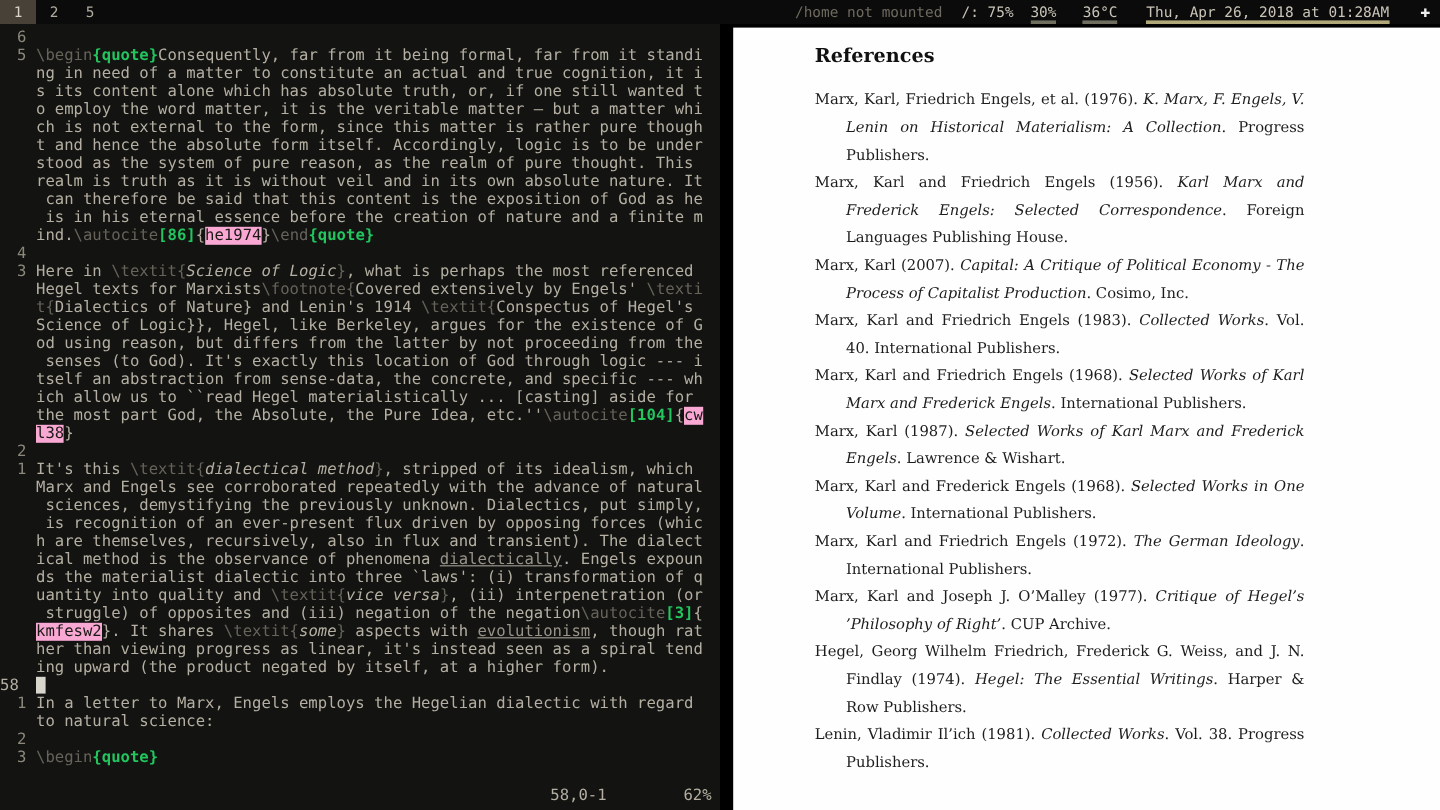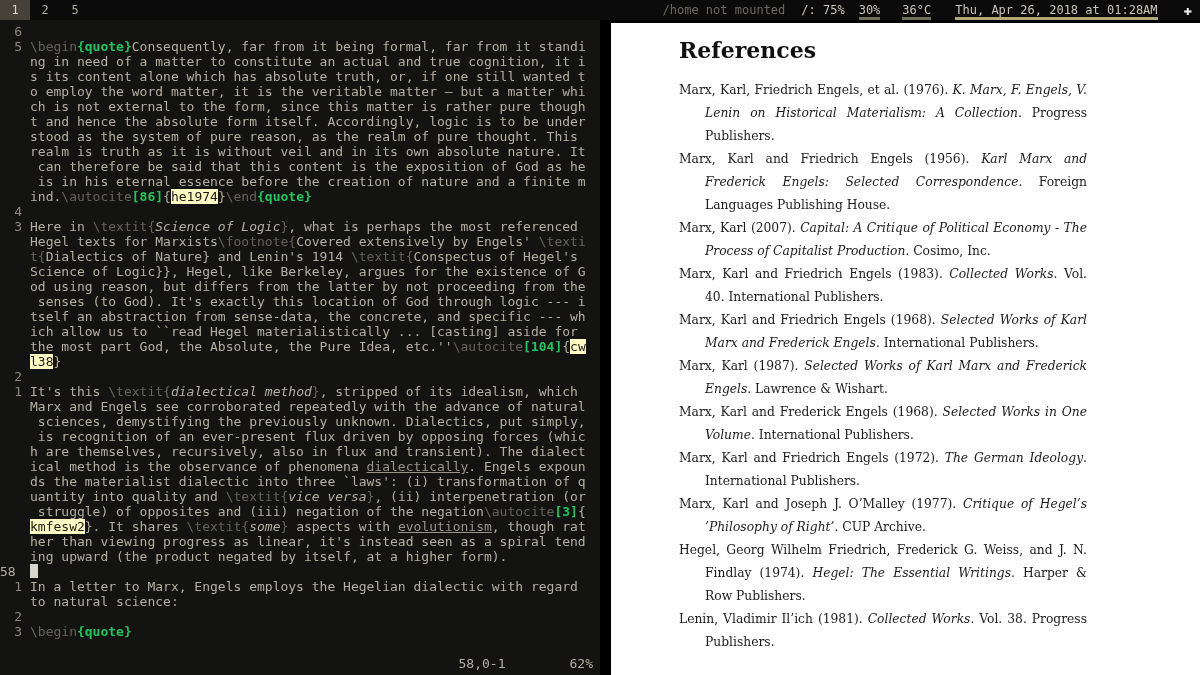--- a/index.html
+++ b/index.html
@@ -45,37 +45,37 @@
     flex:none;width:22px;text-align:right;padding-right:8px;
     color:#8d887c;
   }
   .ed-num.cur{text-align:left;padding-left:0;color:#b4afa2;}
   .ed-text{white-space:pre;}
   .t-n{color:#b4afa2;}
   .t-c{color:#66635a;}
   .t-b{color:#22c55e;font-weight:bold;}
   .t-i{color:#b4afa2;font-style:italic;}
   .t-u{color:#99948a;text-decoration:underline;}
-  .t-h{background:#fef9c3;color:#1a1914;}
+  .t-h{background:#f9a8d4;color:#1a1914;}
   .t-cur{display:inline-block;width:8px;height:14px;background:#d8d5cc;vertical-align:top;}
   .ed-status{
     position:absolute;bottom:4px;right:7px;display:flex;gap:64px;
     color:#b4afa2;font-size:13px;
   }
   
   .pdfpane{
     position:absolute;top:20px;left:600px;width:600px;height:655px;background:#000;
   }
   .page{
     position:absolute;top:3px;left:11px;width:589px;height:652px;
     background:#fefefe;color:#1c1c1c;
   }
   .ref-title{
     margin:14px 0 16px 68px;
-    font-family:"DejaVu Serif",serif;font-size:22px;font-weight:bold;color:#111;
+    font-family:"DejaVu Serif",serif;font-size:16px;font-weight:bold;color:#111;
   }
   .refs{margin-left:68px;width:408px;}
   .ref-entry{
     margin:0;font-family:"DejaVu Serif",serif;font-size:12.3px;line-height:23px;
     text-align:justify;padding-left:26px;text-indent:-26px;color:#1c1c1c;
   }
   .ref-entry i{font-style:italic;}
 </style>
 </head>
 <body>

